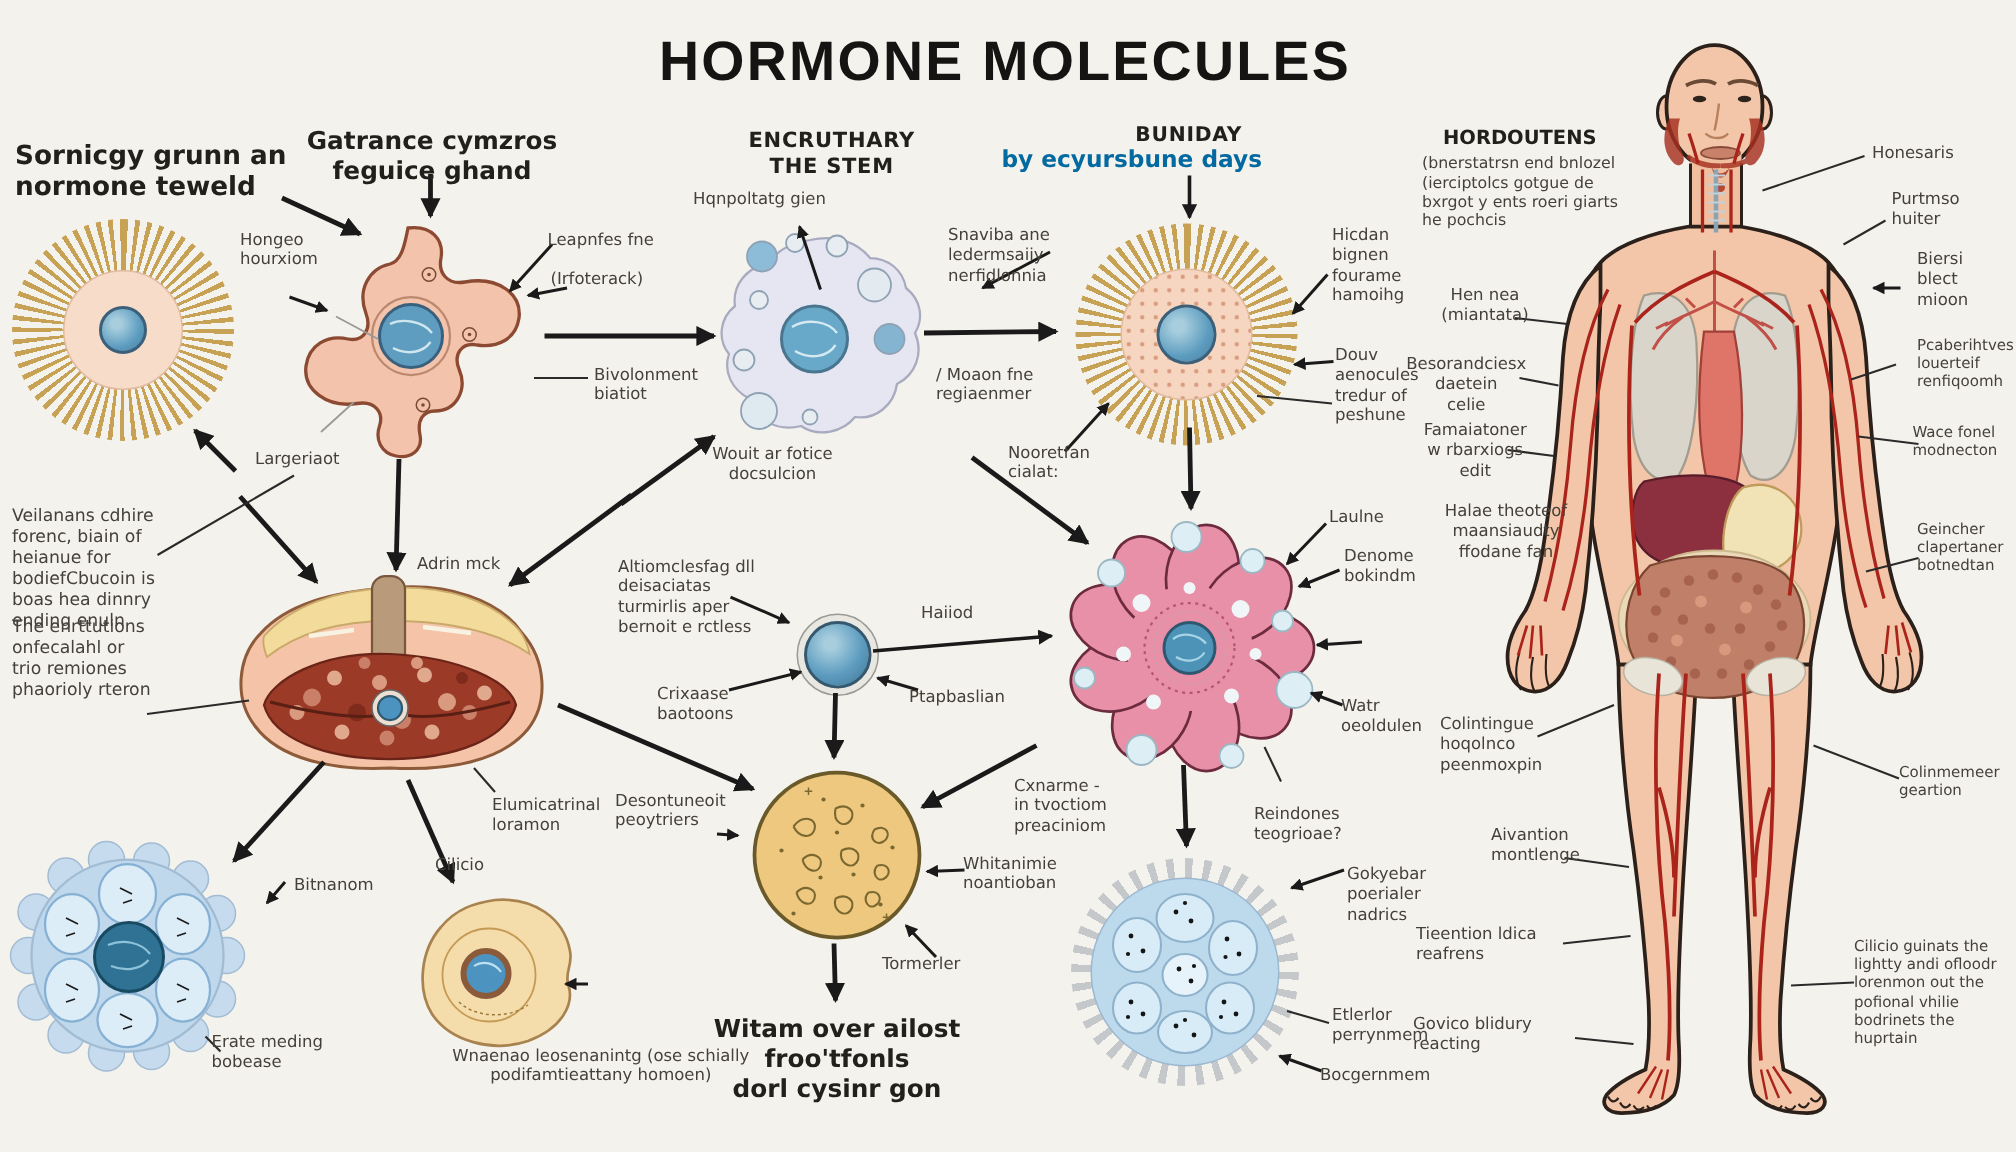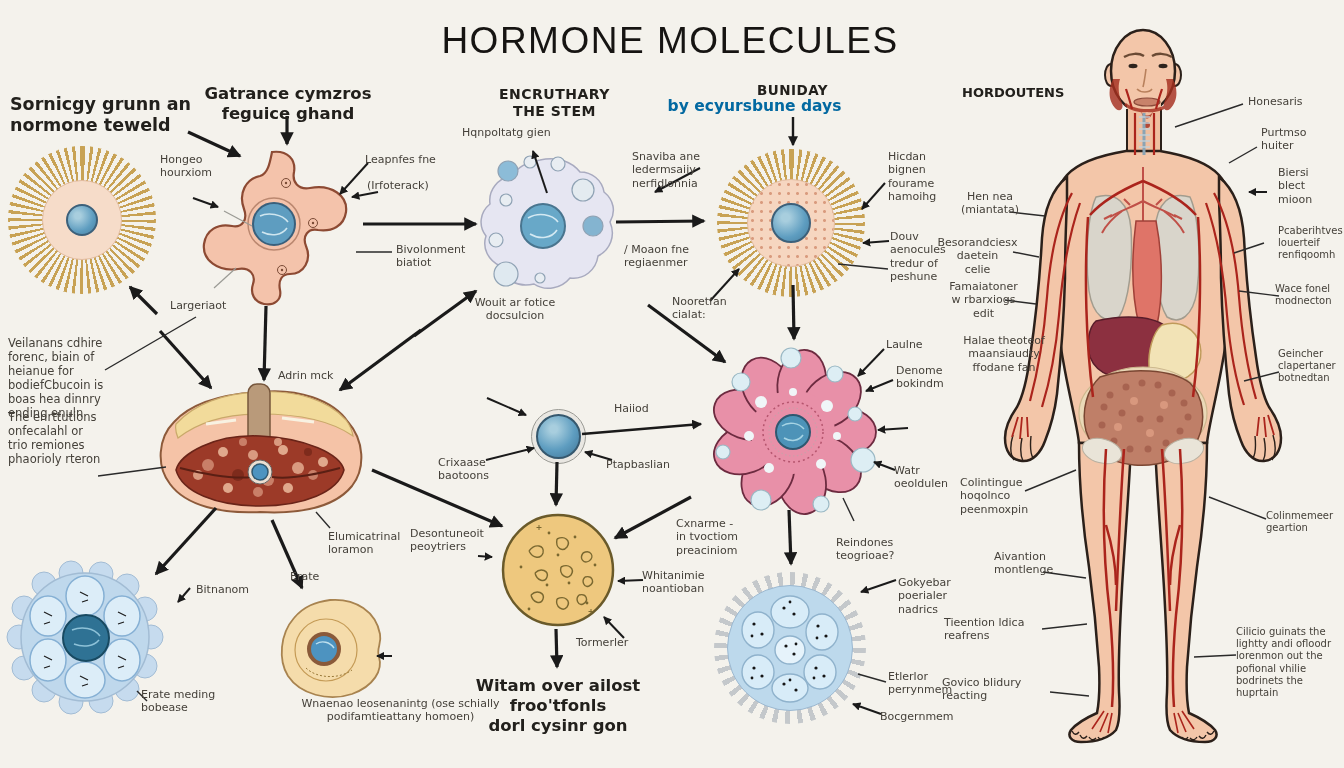--- a/index.html
+++ b/index.html
@@ -2,21 +2,21 @@
 <html><head>
 <meta charset="utf-8">
 <style>
   html,body{margin:0;padding:0;}
   #stage{position:relative;width:1344px;height:768px;background:#f4f2ec;overflow:hidden;
          font-family:"DejaVu Sans",sans-serif;color:#3b372e;}
   .lbl{position:absolute;font-size:11px;line-height:1.22;white-space:pre-line;color:#45413a;}
   .c{text-align:center;} .r{} .sm{font-size:10px;} .md{font-size:11.5px;}
   .hd{font-weight:700;color:#22201c;}
   #title{position:absolute;left:400px;top:20px;width:540px;text-align:center;
-         font-family:"Liberation Sans",sans-serif;font-weight:400;font-size:37px;
+         font-family:"Liberation Sans",sans-serif;font-weight:700;font-size:37px;
          letter-spacing:1.5px;color:#161412;}
   svg{display:block;}
   .abs{position:absolute;}
   
   .sun{position:absolute;border-radius:50%;}
   .sun .spikes{position:absolute;inset:0;border-radius:50%;
       background:repeating-conic-gradient(#c8a254 0deg 2.6deg, rgba(244,242,236,0) 2.6deg 6.4deg);}
   .sun .disc{position:absolute;border-radius:50%;background:#f6dcc9;border:1px solid #e2bb9f;}
   .sun .disc.speck{background-color:#f6d6c0;
       background-image:radial-gradient(#d99b7e 1.2px, rgba(0,0,0,0) 1.7px);background-size:9px 9px;}
@@ -482,20 +482,24 @@
 
   <div class="lbl hd" style="left:10px;top:94px;width:200px;font-size:17.5px;z-index:5">Sornicgy grunn an
 normone teweld</div>
   <div class="lbl hd c" style="left:198px;top:84px;width:180px;font-size:16.5px;z-index:5">Gatrance cymzros
 feguice ghand</div>
   <div class="lbl hd c" style="left:472px;top:86px;width:165px;font-size:14px;letter-spacing:.5px;z-index:5">ENCRUTHARY
 THE STEM</div>
   <div class="lbl hd c" style="left:710px;top:82px;width:165px;font-size:13.5px;letter-spacing:.5px;z-index:5">BUNIDAY</div>
   <div class="lbl c" style="left:657px;top:97px;width:195px;font-size:15.5px;font-weight:600;color:#0369a1;z-index:5">by ecyursbune days</div>
   <div class="lbl hd" style="left:962px;top:85px;width:130px;font-size:13px;z-index:5">HORDOUTENS</div>
+  <div class="lbl" style="left:948px;top:103px;width:170px;font-size:10.5px;z-index:5">(bnerstatrsn end bnlozel
+(ierciptolcs gotgue de
+bxrgot y ents roeri giarts
+he pochcis</div>
   <div class="lbl hd c" style="left:468px;top:676px;width:180px;font-size:16.5px;z-index:5">Witam over ailost
 froo'tfonls
 dorl cysinr gon</div>
   <div class="lbl c" style="left:228px;top:697px;width:345px;z-index:5">Wnaenao leosenanintg (ose schially
 podifamtieattany homoen)</div>
 
   <div class="lbl" style="left:160px;top:153px;width:75px;z-index:5">Hongeo
 hourxiom</div>
   <div class="lbl" style="left:365px;top:153px;width:95px;z-index:5">Leapnfes fne</div>
   <div class="lbl" style="left:367px;top:179px;width:95px;z-index:5">(Irfoterack)</div>
@@ -523,34 +527,38 @@
   <div class="lbl" style="left:886px;top:338px;width:60px;z-index:5">Laulne</div>
   <div class="lbl" style="left:896px;top:364px;width:75px;z-index:5">Denome
 bokindm</div>
   <div class="lbl" style="left:894px;top:464px;width:70px;z-index:5">Watr
 oeoldulen</div>
   <div class="lbl" style="left:836px;top:536px;width:85px;z-index:5">Reindones
 teogrioae?</div>
   <div class="lbl" style="left:676px;top:517px;width:95px;z-index:5">Cxnarme -
 in tvoctiom
 preaciniom</div>
+  <div class="lbl" style="left:412px;top:371px;width:130px;z-index:5">Altiomclesfag dll
+deisaciatas
+turmirlis aper
+bernoit e rctless</div>
   <div class="lbl" style="left:614px;top:402px;width:60px;z-index:5">Haiiod</div>
   <div class="lbl" style="left:606px;top:458px;width:95px;z-index:5">Ptapbaslian</div>
   <div class="lbl" style="left:438px;top:456px;width:80px;z-index:5">Crixaase
 baotoons</div>
   <div class="lbl" style="left:410px;top:527px;width:110px;z-index:5">Desontuneoit
 peoytriers</div>
   <div class="lbl" style="left:642px;top:569px;width:95px;z-index:5">Whitanimie
 noantioban</div>
-  <div class="lbl" style="left:576px;top:636px;width:80px;z-index:5">Tormerler</div>
+  <div class="lbl" style="left:588px;top:636px;width:80px;z-index:5">Tormerler</div>
   <div class="lbl" style="left:278px;top:369px;width:80px;z-index:5">Adrin mck</div>
   <div class="lbl" style="left:328px;top:530px;width:110px;z-index:5">Elumicatrinal
 loramon</div>
   <div class="lbl" style="left:196px;top:583px;width:80px;z-index:5">Bitnanom</div>
-  <div class="lbl" style="left:290px;top:570px;width:60px;z-index:5">Erate</div>
+  <div class="lbl" style="left:290px;top:570px;width:60px;z-index:5">Cilicio</div>
   <div class="lbl" style="left:141px;top:688px;width:100px;z-index:5">Erate meding
 bobease</div>
   <div class="lbl md" style="left:8px;top:336px;width:135px;z-index:5">Veilanans cdhire
 forenc, biain of
 heianue for
 bodiefCbucoin is
 boas hea dinnry
 ending enuln</div>
   <div class="lbl md" style="left:8px;top:410px;width:135px;z-index:5">The enrttutions
 onfecalahl or

